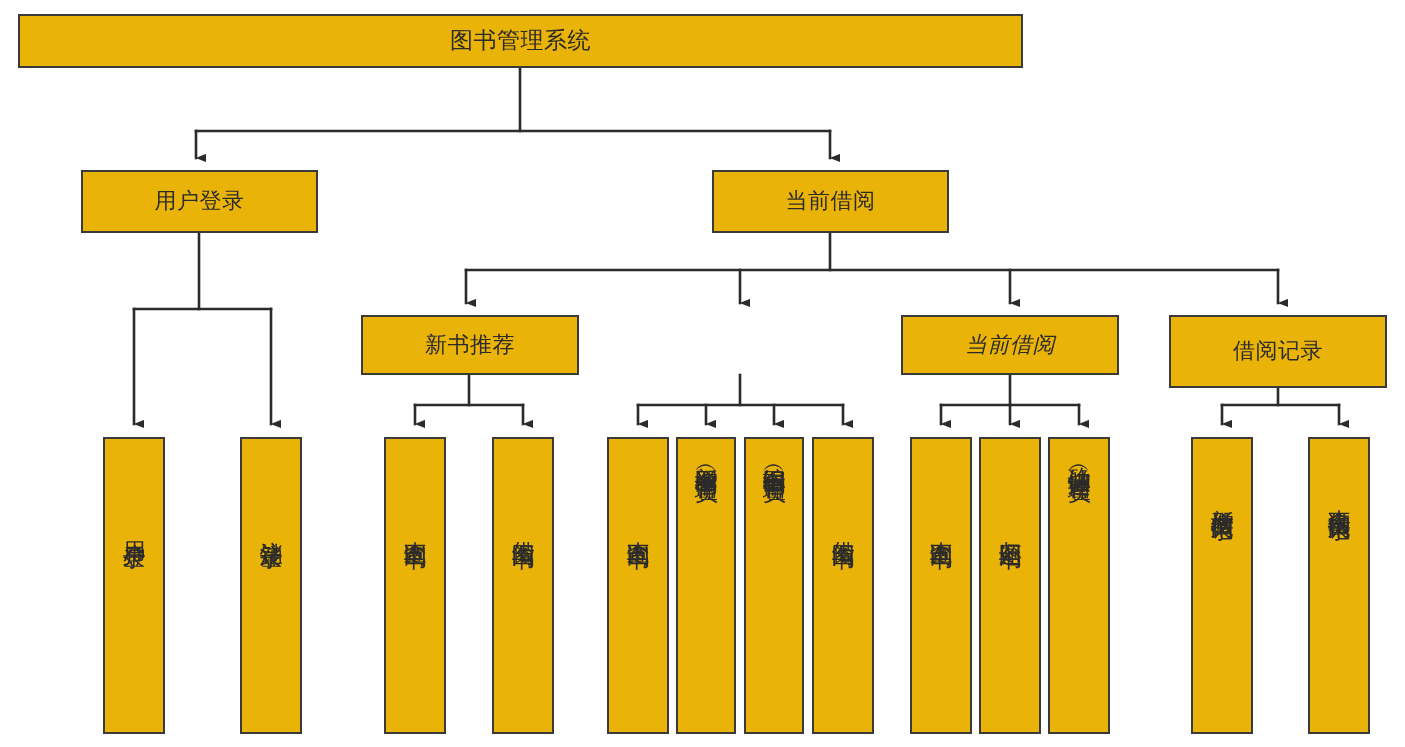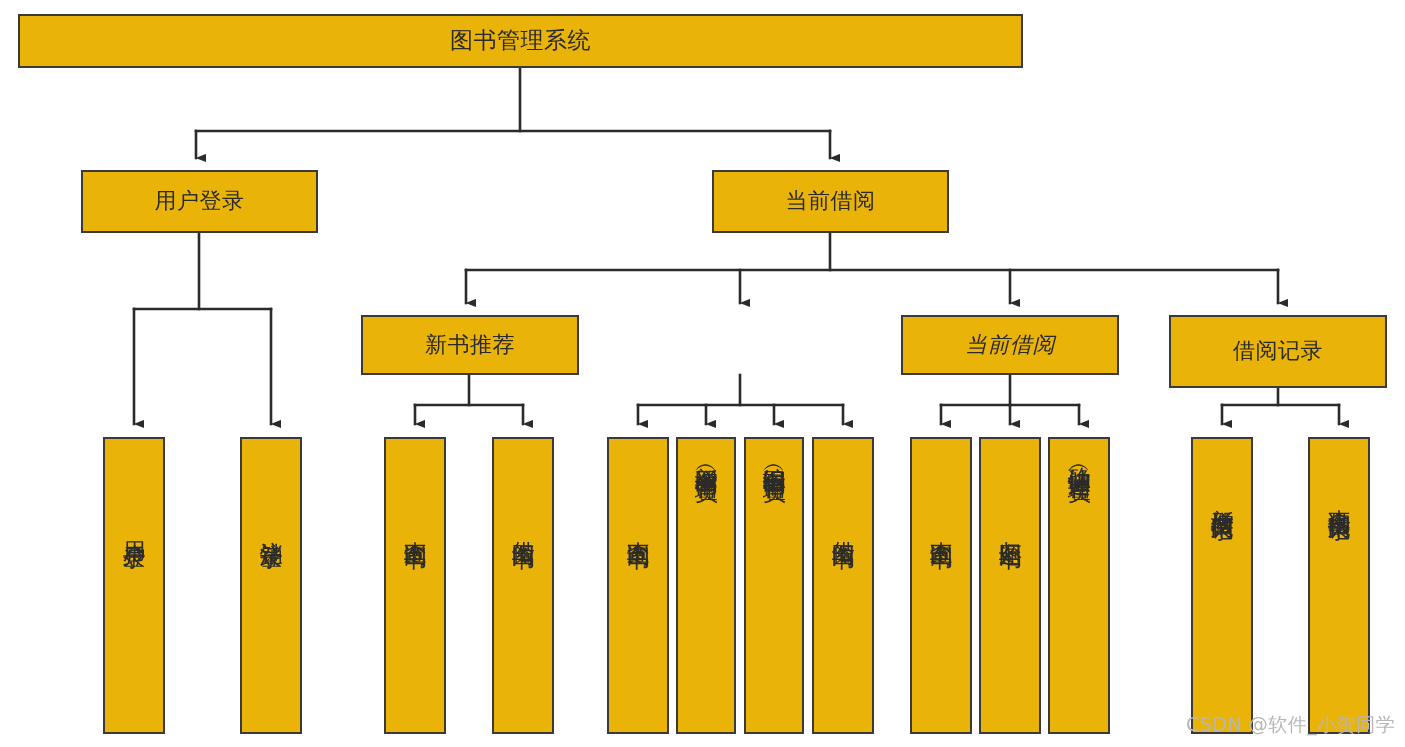--- a/index.html
+++ b/index.html
@@ -196,15 +196,14 @@
     <span class="node-label">确认归还（管理员）</span>
   </div>
 
   <div class="node vert medium" style="left:1191px; top:437px; width:62px; height:297px;">
     <span class="node-label">新增借阅记录</span>
   </div>
   <div class="node vert medium" style="left:1308px; top:437px; width:62px; height:297px;">
     <span class="node-label">查询借阅记录</span>
   </div>
 
-  <div class="watermark">CSDN @软件_小贺同学</div>
 
 </div>
 
 </body></html>

